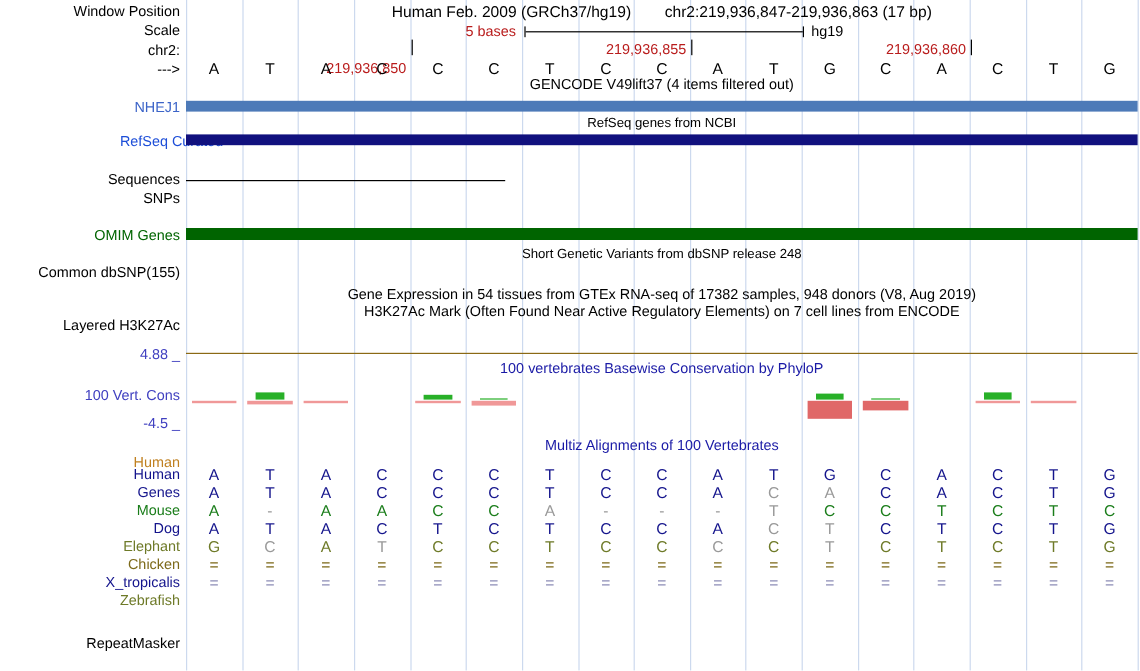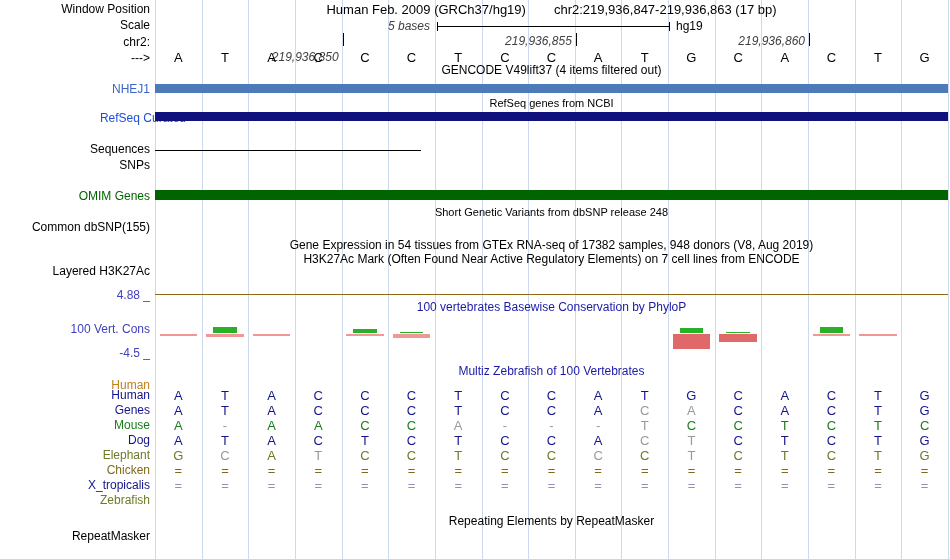--- a/index.html
+++ b/index.html
@@ -5,21 +5,21 @@
   html,body{margin:0;padding:0;background:#fff;}
   body{font-family:"Liberation Sans", sans-serif;}
   #browser{position:relative;width:950px;height:559px;background:#fff;overflow:hidden;}
   .lbl{position:absolute;left:0;width:150px;text-align:right;font-size:12px;color:#000;white-space:nowrap;}
   .ctitle{position:absolute;left:155px;width:793px;text-align:center;font-size:12px;color:#000;white-space:nowrap;}
   .small{font-size:11px;}
   .bar{position:absolute;left:155px;width:793px;}
   .gridline{position:absolute;top:0;bottom:0;width:1px;}
   .base{position:absolute;text-align:center;font-size:13px;color:#000;white-space:nowrap;}
   .cell{position:absolute;text-align:center;font-size:13px;white-space:nowrap;}
-  .ticklabel{position:absolute;font-size:12px;text-align:right;white-space:nowrap;color:#404040;font-style:italic;}
+  .ticklabel{position:absolute;font-size:12px;text-align:right;white-space:nowrap;color:#b91c1c;}
   .tickline{position:absolute;width:1px;height:13px;background:#000;}
   .scalebar{position:absolute;border-left:1px solid #000;border-right:1px solid #000;height:9px;}
   .scalebar-line{position:absolute;left:0;right:0;top:4px;height:1px;background:#000;}
   .consbar{position:absolute;}
   .hline{position:absolute;height:1px;}
 </style>
 </head>
 <body>
 
 <div id="browser">
@@ -96,23 +96,22 @@
       <div class="consbar" style="left: 237.9px; width: 37.3176px; top: 37px; height: 3.5px; background: rgb(240, 152, 152);"></div>
       <div class="consbar" style="left: 524.779px; width: 23.3235px; top: 31.1px; height: 4.9px; background: rgb(40, 176, 40);"></div>
       <div class="consbar" style="left: 517.782px; width: 37.3176px; top: 37px; height: 15.4px; background: rgb(224, 104, 104);"></div>
       <div class="consbar" style="left: 571.426px; width: 23.3235px; top: 34.6px; height: 1.4px; background: rgb(40, 176, 40);"></div>
       <div class="consbar" style="left: 564.429px; width: 37.3176px; top: 37px; height: 8.4px; background: rgb(224, 104, 104);"></div>
       <div class="consbar" style="left: 664.721px; width: 23.3235px; top: 29.7px; height: 6.3px; background: rgb(40, 176, 40);"></div>
       <div class="consbar" style="left: 657.724px; width: 37.3176px; top: 37px; height: 2px; background: rgb(240, 152, 152);"></div>
       <div class="consbar" style="left: 704.371px; width: 37.3176px; top: 37px; height: 2px; background: rgb(240, 152, 152);"></div>
     </div>
 
-  <div class="ctitle" style="top: 364px; color: rgb(26, 26, 166);">Multiz Zebrafish of 100 Vertebrates</div>
-
-  <div class="ctitle" style="top:514px">Repeating Elements by RepeatMasker</div>
+  <div class="ctitle" style="top: 364px; color: rgb(26, 26, 166);">Multiz Alignments of 100 Vertebrates</div>
+
 <div class="ticklabel" style="left: 235.588px; width: 103px; top: 50px;">219,936,850</div>
     <div class="tickline" style="left: 342.588px; top: 33px;"></div>
     <div class="ticklabel" style="left: 468.824px; width: 103px; top: 34px;">219,936,855</div>
     <div class="tickline" style="left: 575.824px; top: 33px;"></div>
     <div class="ticklabel" style="left: 702.059px; width: 103px; top: 34px;">219,936,860</div>
     <div class="tickline" style="left: 809.059px; top: 33px;"></div>
     <div class="base" style="left: 155px; width: 46.6471px; top: 50px;">A</div>
     <div class="base" style="left: 201.647px; width: 46.6471px; top: 50px;">T</div>
     <div class="base" style="left: 248.294px; width: 46.6471px; top: 50px;">A</div>
     <div class="base" style="left: 294.941px; width: 46.6471px; top: 50px;">C</div>

